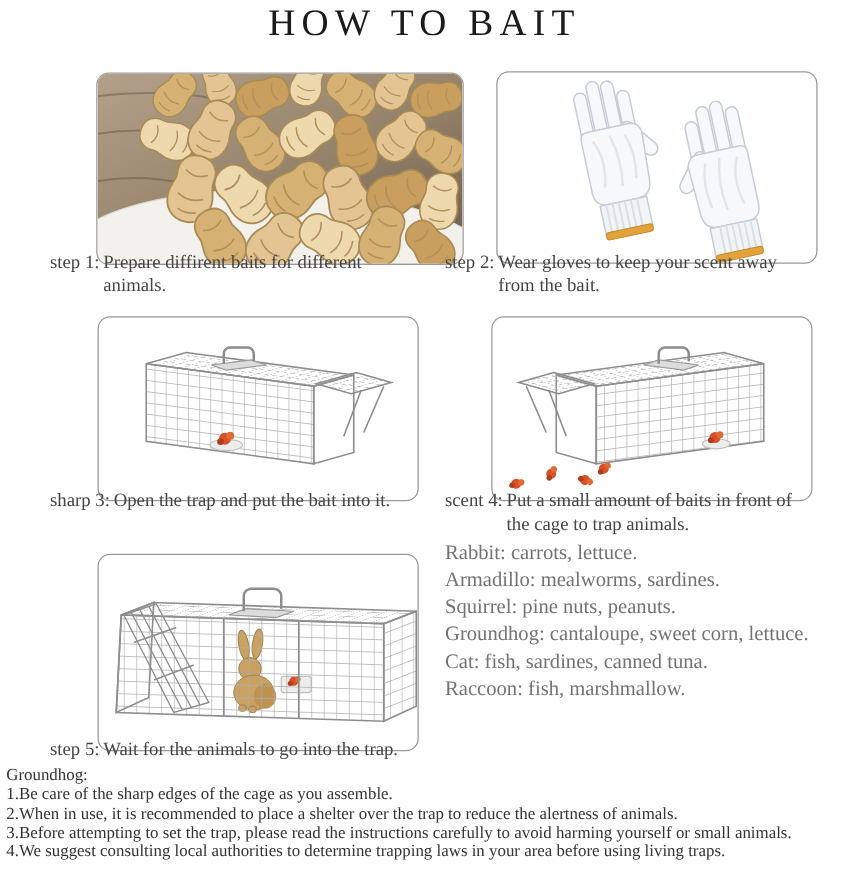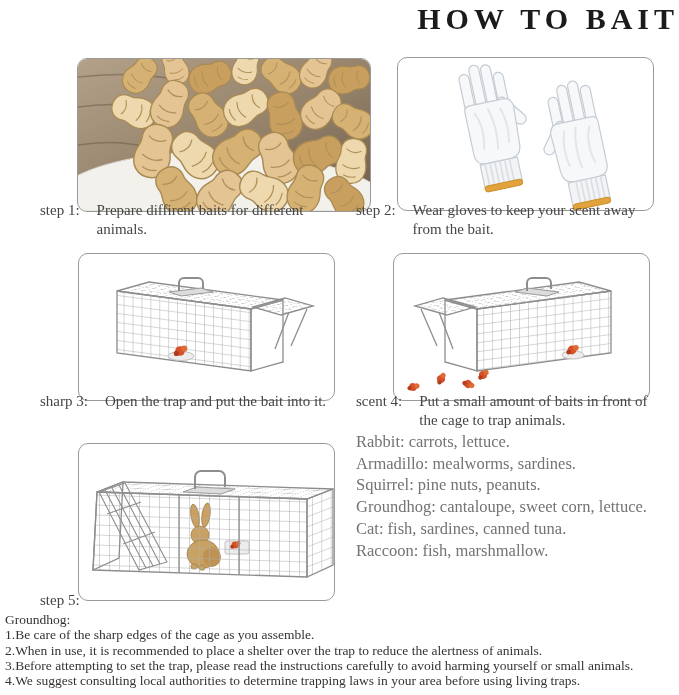--- a/index.html
+++ b/index.html
@@ -1,34 +1,34 @@
 <!DOCTYPE html>
 <html><head>
 <meta charset="utf-8">
 <style>
   html,body{margin:0;padding:0;}
   body{
     width:679px;height:695px;position:relative;background:#ffffff;overflow:hidden;
     font-family:"Liberation Serif","DejaVu Serif",serif;
   }
   .page-title{
-    position:absolute;top:2px;left:0;width:679px;text-align:right;
-    font-size:30px;font-weight:700;letter-spacing:5px;color:#1b1b1b;margin:0;
+    position:absolute;top:2px;left:0;width:679px;text-align:center;
+    font-size:30px;font-weight:400;letter-spacing:5px;color:#1b1b1b;margin:0;
   }
   .panel{
     position:absolute;border:1px solid #999;border-radius:10px;overflow:hidden;background:#fff;
   }
   .panel svg{display:block;width:100%;height:100%;}
   #panel-1{left:37px;top:42px;width:292px;height:152px;}
   #panel-2{left:357px;top:41px;width:255px;height:152px;}
   #panel-3{left:38px;top:237px;width:255px;height:146px;}
   #panel-4{left:353px;top:237px;width:255px;height:146px;}
   #panel-5{left:38px;top:427px;width:255px;height:156px;}
   .caption{
-    position:absolute;display:flex;gap:17px;font-size:15px;line-height:18.5px;color:#454545;
+    position:absolute;display:flex;gap:3px;font-size:15px;line-height:18.5px;color:#454545;
   }
   #caption-1{left:40px;top:201px;}
   #caption-2{left:356px;top:201px;}
   #caption-3{left:40px;top:392px;}
   #caption-4{left:356px;top:392px;}
   #caption-5{left:40px;top:591px;}
   .step-label{white-space:nowrap;}
   .step-text{white-space:pre-line;}
   .baits{
     position:absolute;left:356px;top:431px;font-size:16.5px;line-height:21.7px;color:#737373;
@@ -274,20 +274,21 @@
   <span class="step-label">sharp 3:</span>
   <span class="step-text">Open the trap and put the bait into it.</span>
 </div>
 <div class="caption" id="caption-4">
   <span class="step-label">scent 4:</span>
   <span class="step-text">Put a small amount of baits in front of
 the cage to trap animals.</span>
 </div>
 <div class="caption" id="caption-5">
   <span class="step-label">step 5:</span>
+  <span class="step-text">Wait for the animals to go into the trap.</span>
 </div>
 
 <div class="baits">
   <div>Rabbit: carrots, lettuce.</div>
   <div>Armadillo: mealworms, sardines.</div>
   <div>Squirrel: pine nuts, peanuts.</div>
   <div>Groundhog: cantaloupe, sweet corn, lettuce.</div>
   <div>Cat: fish, sardines, canned tuna.</div>
   <div>Raccoon: fish, marshmallow.</div>
 </div>

